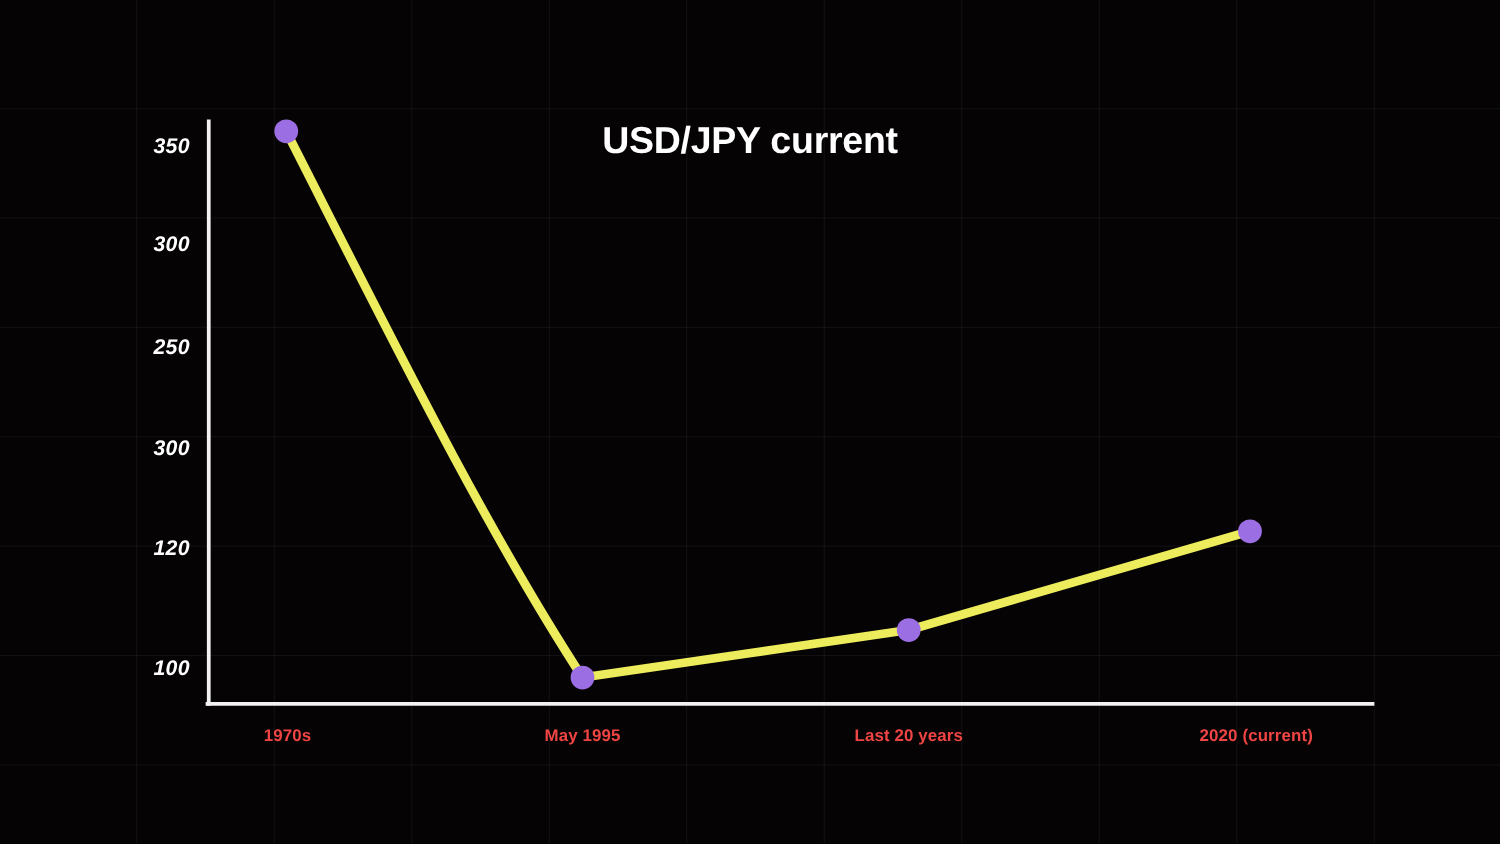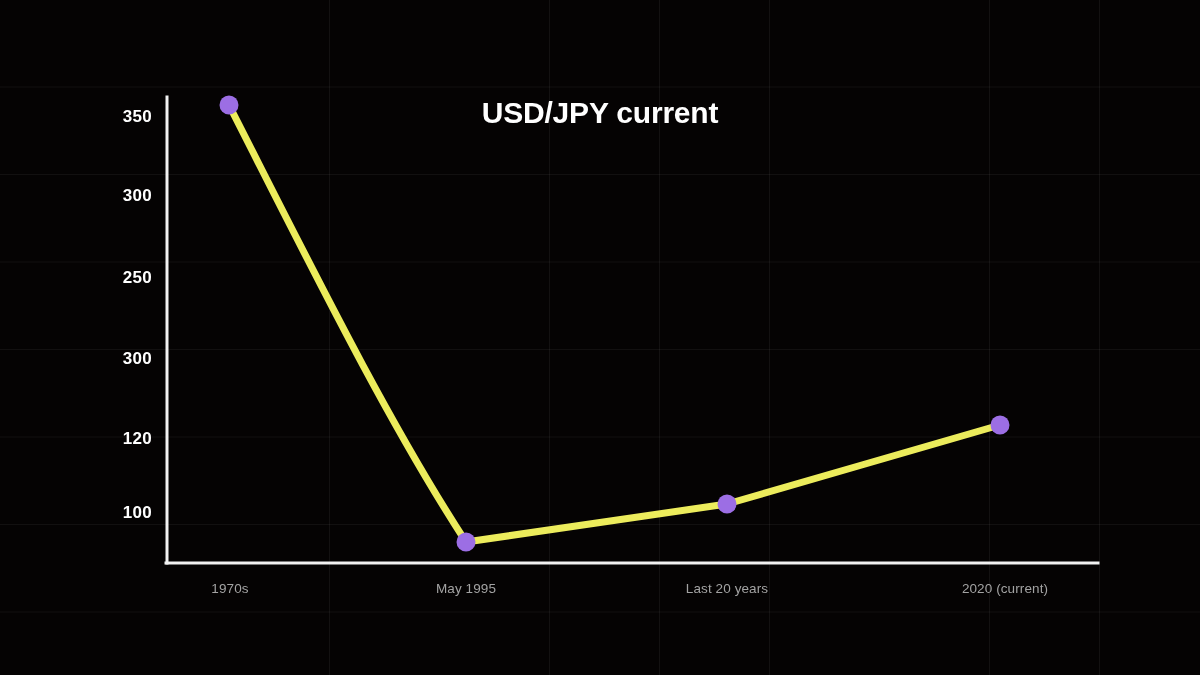--- a/index.html
+++ b/index.html
@@ -83,30 +83,31 @@
     font-weight: bold;
     letter-spacing: 0.3px;
     transform: translateY(-50%);
   }
   #y-tick-layer {
     position: absolute;
     left: 74px;
     top: 0;
     width: 78px;
     height: 571px;
+    font-style: italic;
   }
 
   .x-tick {
     position: absolute;
     top: 581px;
     width: 220px;
     text-align: center;
-    color: #a3a3a3;
+    color: #ef4444;
     font-size: 13.5px;
-    font-weight: normal;
+    font-weight: bold;
     letter-spacing: 0.1px;
     transform: translateX(-110px);
   }
 </style>
 </head>
 <body>
 
 <div id="stage" style="background: rgb(5, 3, 3);">
 
   <div id="bg-grid"></div>
@@ -126,21 +127,21 @@
   </svg>
 
   <div id="chart-title"><span>USD/JPY current</span><br></div>
 
   <div id="y-tick-layer">
     <div class="y-tick" style="top:117px">350</div>
     <div class="y-tick" style="top:196px">300</div>
     <div class="y-tick" style="top:278px">250</div>
     <div class="y-tick" style="top:358.5px">300</div>
     <div class="y-tick" style="top:439px">120</div>
-    <div class="y-tick" style="top:513px">100</div>
+    <div class="y-tick" style="top:535px">100</div>
   </div>
 
   <div id="x-tick-layer">
     <div class="x-tick" style="left:230px">1970s</div>
     <div class="x-tick" style="left:466px">May 1995</div>
     <div class="x-tick" style="left:727px">Last 20 years</div>
     <div class="x-tick" style="left:1005px">2020 (current)</div>
   </div>
 
 </div>

